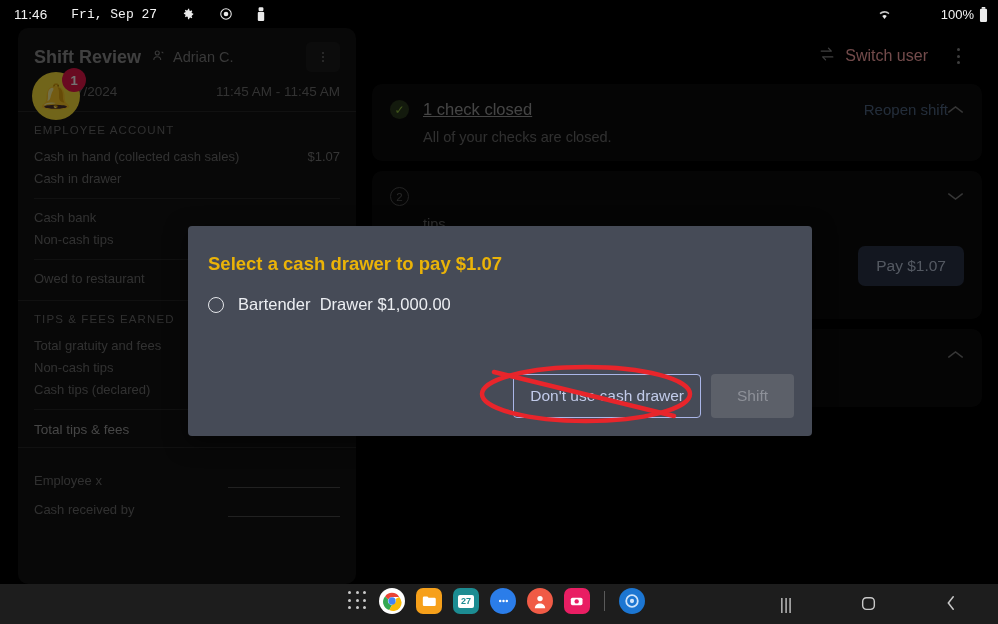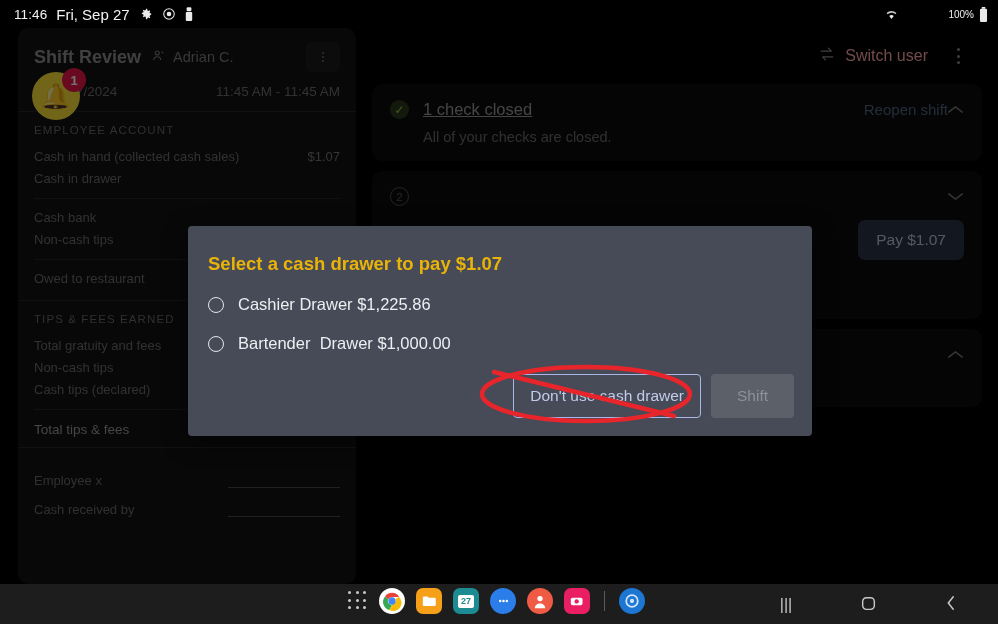--- a/index.html
+++ b/index.html
@@ -10,26 +10,26 @@
     overflow: hidden;
   }
   #screen { position: relative; width: 998px; height: 624px; background: #000; }
 
   
   #statusbar {
     position: absolute; top: 0; left: 0; width: 998px; height: 28px;
     display: flex; align-items: center; color: #f2f2f2; font-size: 13.5px;
     padding: 0 10px 0 14px; z-index: 60;
   }
-  #statusbar .sb-left { display: flex; align-items: center; gap: 9px; }
+  #statusbar .sb-left { display: flex; align-items: center; gap: 24px; }
   #statusbar .sb-right { margin-left: auto; display: flex; align-items: center; gap: 5px; }
   .sb-time { font-size: 13.5px; letter-spacing: .1px; }
-  .sb-date { font-size: 15px; }
+  .sb-date { font-size: 13px; font-family: Liberation Mono, monospace; }
   .sb-ico { display: inline-flex; align-items: center; }
-  .batt-pct { font-size: 10px; margin-left: 44px; }
+  .batt-pct { font-size: 13px; margin-left: 44px; }
 
   
   #appbody { position: absolute; top: 28px; left: 0; width: 998px; height: 556px; background: #000; }
 
   
   #receipt {
     position: absolute; left: 18px; top: 0px; width: 338px; height: 556px;
     background: #121212; border-radius: 10px; overflow: hidden;
     color: #8b8b8b;
   }
@@ -312,20 +312,21 @@
               <path d="M2 9l8-6 8 6"></path>
             </svg>
         </span>
       </div>
 
       <div class="card" id="card2">
         <div class="card-head">
           <span class="card-num">2</span>
           <span class="card-title"></span>
         </div>
+        <div class="card-sub">tips.</div>
         <span class="chev">
           <svg width="17" height="11" viewBox="0 0 20 12" fill="none" stroke="#7a7a7a" stroke-width="1.7" stroke-linecap="round">
               <path d="M2 3l8 6 8-6"></path>
             </svg>
         </span>
         <div class="card-btnrow">
           <button class="pay-btn">Pay $1.07</button>
         </div>
       </div>
 
@@ -343,24 +344,20 @@
       </div>
     </div>
 
     <div id="scrim"></div>
 
     <div id="dialog">
       <div id="dlg-title">Select a cash drawer to pay $1.07</div>
 
       <div class="dlg-opt">
         <span class="radio"></span>
-        <span>Cashier Drawer $1,225.86</span>
-      </div>
-      <div class="dlg-opt">
-        <span class="radio"></span>
         <span>Bartender  Drawer $1,000.00</span>
       </div>
 
       <div id="dlg-actions">
         <button id="btn-nodrawer">Don't use cash drawer</button>
         <button id="btn-next">Shift</button>
       </div>
     </div>
 
     <svg id="annot" viewBox="0 0 240 72">

